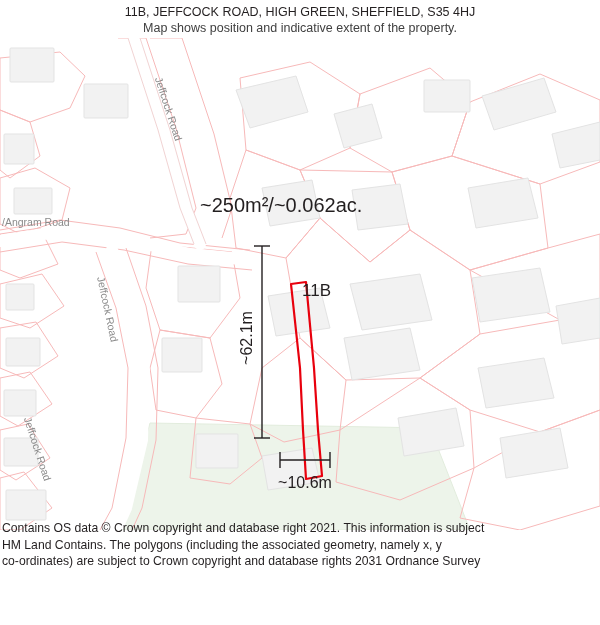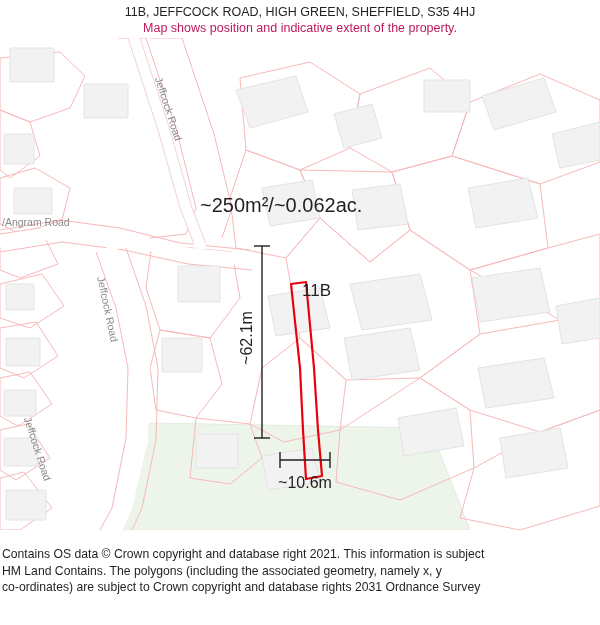--- a/index.html
+++ b/index.html
@@ -27,39 +27,39 @@
     text-align: center;
   }
   .header .line1 {
     font-size: 12.5px;
     line-height: 16px;
     color: #231f20;
   }
   .header .line2 {
     font-size: 12.5px;
     line-height: 16px;
-    color: #be185d;
+    color: #404040;
   }
   
   .map-wrap {
     position: absolute;
     top: 38px;
     left: 0;
     width: 600px;
     height: 492px;
     overflow: hidden;
     background: #ffffff;
   }
   .map-wrap svg {
     display: block;
   }
   
   .footer {
     position: absolute;
-    top: 546px;
+    top: 520px;
     left: 0;
     width: 572px;
     padding: 0 2px;
     box-sizing: border-box;
     font-size: 12.2px;
     line-height: 16.5px;
     color: #231f20;
   }
   .footer div { white-space: nowrap; }
   

